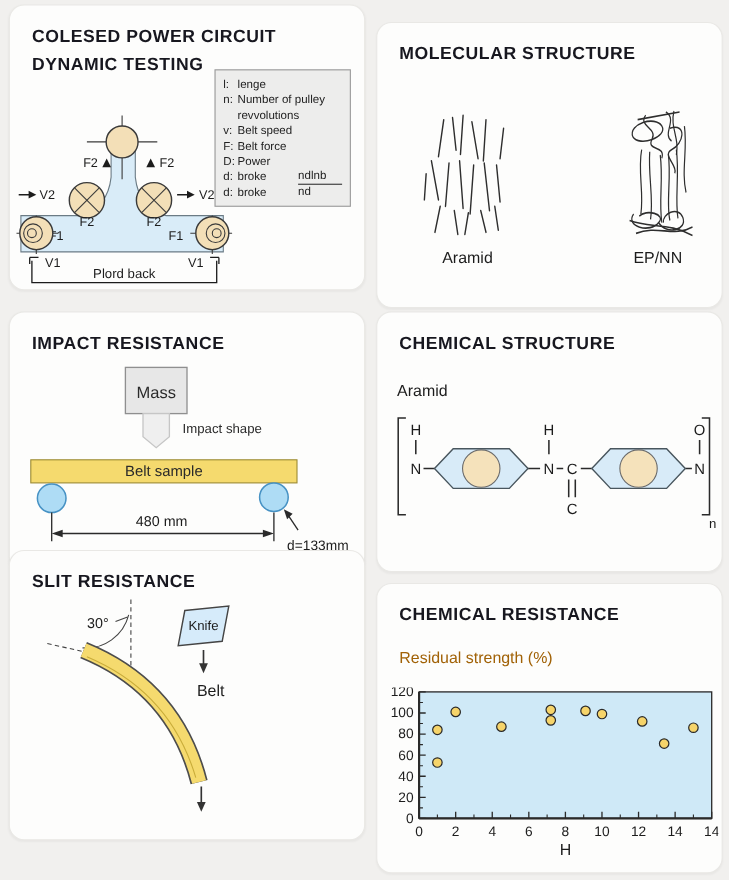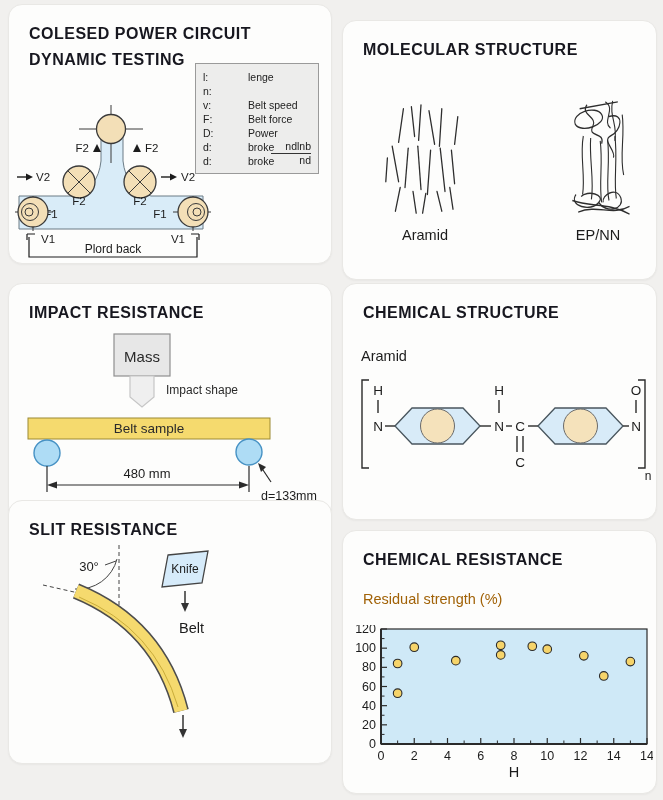--- a/index.html
+++ b/index.html
@@ -31,25 +31,25 @@
 
   
   .legend{
     position:absolute;right:12px;top:58px;width:124px;
     background:#ededec;border:1px solid #9a9a9a;
     font-size:10.5px;line-height:14px;color:#222;
     padding:6px 6px 5px 7px;box-sizing:border-box;
   }
   .legend .row{display:flex;}
   .legend .k{width:13px;flex:none;}
-  .legend .v{flex:1;margin-left:32px;}
+  .legend .v{flex:1;}
   .legend .row.tight .v{padding-right:42px;}
   .frac{
     position:absolute;right:7px;bottom:6px;width:40px;
-    text-align:right;font-size:10.5px;line-height:13px;
+    text-align:left;font-size:10.5px;line-height:13px;
   }
   .frac .top{display:block;border-bottom:1px solid #333;}
 
   svg{font-family:"Liberation Sans", sans-serif;display:block;}
   .abs{position:absolute;}
 
   .sketch-label{
     position:absolute;top:206px;text-align:center;
     font-size:14.5px;color:#1c1c1c;
   }
@@ -71,20 +71,21 @@
   <div class="title">COLESED POWER CIRCUIT</div>
   <div class="title title2">DYNAMIC TESTING</div>
 
   <div class="legend">
     <div class="row">
         <span class="k">l:</span>
         <span class="v">lenge</span>
       </div>
     <div class="row">
         <span class="k">n:</span>
+        <span class="v">Number of pulley revvolutions</span>
       </div>
     <div class="row">
         <span class="k">v:</span>
         <span class="v">Belt speed</span>
       </div>
     <div class="row">
         <span class="k">F:</span>
         <span class="v">Belt force</span>
       </div>
     <div class="row">

